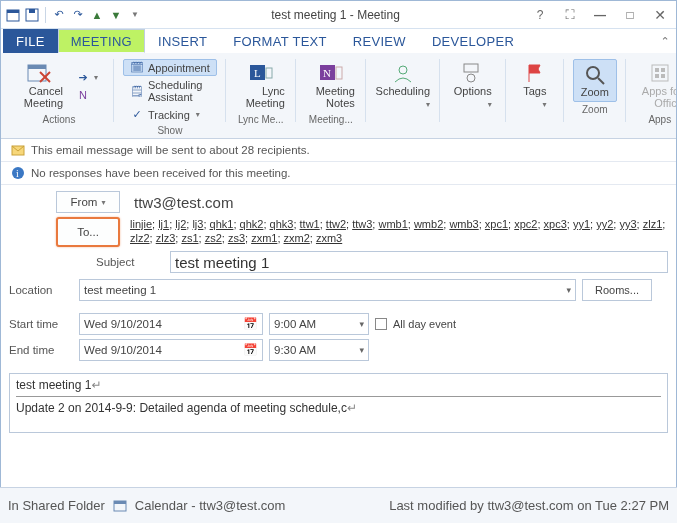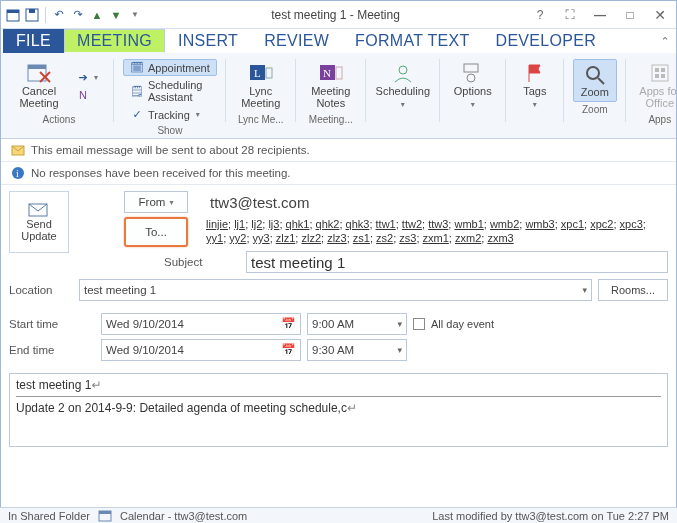--- a/index.html
+++ b/index.html
@@ -32,21 +32,21 @@
   .tabstrip {
     height: 24px;
     display: flex;
     align-items: stretch;
     background: #fff;
     padding-left: 2px;
   }
   .tab {
     padding: 4px 12px;
     display: flex; align-items: center;
-    font-size: 16px;
+    font-size: 13px;
     color: #2b579a;
     border: 1px solid transparent;
     letter-spacing: .3px;
     cursor: pointer;
   }
   .tab.file {
     background: #2b579a; color: #fff; font-weight: 400;
   }
   .tab.active {
     border: 1px solid #c0cee0; border-bottom-color: #f3f6fa;
@@ -73,21 +73,21 @@
     width: 1px; background: #d6e1ee;
   }
   .group-name { font-size: 10px; color: #666; margin-top: 2px; }
   .bigbtn {
     display: flex; flex-direction: column; align-items: center;
     width: 52px; padding: 3px 2px; text-align: center;
     font-size: 11px; color: #444;
     border-radius: 2px;
   }
   .bigbtn .glyph { font-size: 22px; line-height: 22px; margin-bottom: 1px; }
-  .bigbtn small { display: block; font-size: 11px; line-height: 12px; }
+  .bigbtn small { display: block; font-size: 11px; line-height: 12px; text-align: right; }
   .btn-sel { background: #cde0f6; border: 1px solid #9ec0e8; }
   .rowbtns { display: flex; flex-direction: column; gap: 1px; align-items: stretch; }
   .rowbtn {
     display: flex; align-items: center; gap: 4px; padding: 1px 6px;
     font-size: 11px; color: #444; border-radius: 2px;
     border: 1px solid transparent;
   }
   .rowbtn.sel { background: #cde0f6; border-color: #9ec0e8; }
   .rowbtn .glyph { width: 14px; text-align: center; color: #2b579a; }
   
@@ -103,74 +103,74 @@
   .form-wrap {
     display: flex; gap: 8px; padding: 6px 8px 4px 8px;
   }
   .send-col {
     width: 60px; border: 1px solid #c9d6e6;
     display: flex; flex-direction: column; align-items: center; justify-content: center;
     padding: 6px 2px; text-align: center; font-size: 11px; color: #444;
     height: 62px;
   }
   .form-col { flex: 1; display: flex; flex-direction: column; gap: 4px; }
-  .form-row { display: flex; align-items: center; gap: 18px; padding-left: 47px; }
+  .form-row { display: flex; align-items: center; gap: 10px; padding-left: 47px; }
   .lbl { width: 64px; color: #555; font-size: 11.5px; margin-left: 40px; }
   .lblbtn {
     width: 64px; height: 22px; border: 1px solid #bac8da;
     display: flex; align-items: center; justify-content: center;
     font-size: 11.5px; color: #444; background:#fdfefe;
   }
   .lblbtn.from { justify-content: center; gap:4px; }
   .lblbtn.to { border: 2px solid #e9793e; border-radius: 3px; box-shadow: 0 0 2px rgba(233,121,62,.6); }
   .field {
     flex: 1; height: 22px; border: 1px solid #bac8da; background: #fff;
     padding: 2px 4px; font-size: 15px; color: #333;
     display: flex; align-items: center;
   }
   .field.plain { border: none; background: transparent; color:#444; }
   .recipients {
     flex:1; font-size:11px; line-height:14px; color:#333;
     height: 30px; overflow:hidden;
   }
   .recipients span { text-decoration: underline; white-space: nowrap; }
   .date-grid {
-    padding: 2px 8px 8px 78px;
+    padding: 2px 24px 8px 78px;
     display: flex; flex-direction: column; gap: 4px;
   }
   .dg-row { display: flex; align-items: center; gap: 6px; }
   .dg-row .lbl { width: 64px; margin-left: -70px; }
   .combo {
     height: 22px; border: 1px solid #bac8da; background:#fff;
     display: flex; align-items: center; padding: 0 4px; font-size:11.5px;
     position: relative;
   }
   .combo .cal { margin-left:auto; color:#2b579a; font-size:12px; }
   .combo .dd { margin-left:auto; color:#666; font-size:9px; }
-  .date-c { width: 200px; margin-left: 22px; }
+  .date-c { width: 184px; }
   .time-c { width: 100px; }
   .rooms-btn { width:70px; height:22px; border:1px solid #bac8da; display:flex;align-items:center;justify-content:center; background:#fff; }
   .chk { width:12px;height:12px;border:1px solid #888; display:inline-block; }
   
   .bodytext {
     margin: 4px 8px 0 8px;
     border: 1px solid #bac8da;
-    height: 74px;
+    height: 60px;
     padding: 4px 6px;
     font-size: 12px; color:#333;
     overflow:hidden;
   }
   .bodytext p { margin-bottom: 2px; }
   .bodytext .pm { color:#888; }
   .bodytext hr { border:none; border-top:1px solid #999; margin:4px 0; }
   
   .statusbar {
     position: absolute; bottom:0; left:0; right:0;
-    height: 16px; background:#f3f6fa; border-top:1px solid #c7d3e3;
-    display:flex; align-items:center; padding:0 8px; font-size:11px; color:#555;
+    height: 36px; background:#f3f6fa; border-top:1px solid #c7d3e3;
+    display:flex; align-items:center; padding:0 8px; font-size:13px; color:#555;
     gap:8px;
   }
   .statusbar .spacer { flex:1; }
   svg { display:block; }
 </style>
 </head>
 <body>
 
 <div class="titlebar">
   <div class="qat">
@@ -200,22 +200,22 @@
     <span class="win-btn" style="font-weight:bold">—</span>
     <span class="win-btn">□</span>
     <span class="win-btn" style="font-size:14px">✕</span>
   </div>
 </div>
 
 <div class="tabstrip">
   <div class="tab file">FILE</div>
   <div class="tab active">MEETING</div>
   <div class="tab">INSERT</div>
+  <div class="tab">FORMAT TEXT</div>
   <div class="tab">REVIEW</div>
-  <div class="tab">FORMAT TEXT</div>
   <div class="tab">DEVELOPER</div>
   <div class="spacer"></div>
   <div class="collapse">⌃</div>
 </div>
 
 <div class="ribbon">
   <div class="group">
     <div style="display:flex;gap:4px">
       <div class="bigbtn">
         <span class="glyph">
@@ -366,30 +366,20 @@
   <span class="info-ico">
     <svg width="14" height="14">
         <circle cx="7" cy="7" r="6" fill="#3b78c4"></circle>
         <text x="5" y="11" fill="#fff" font-size="10" font-family="Segoe UI">i</text>
       </svg>
   </span>
   <span>No responses have been received for this meeting.</span>
 </div>
 
 <div class="form-wrap">
-  <div class="send-col">
-    <span>
-      <svg width="22" height="16">
-          <rect x="1" y="2" width="18" height="12" fill="none" stroke="#5b7aa6"></rect>
-          <path d="M1 2 L10 9 L19 2" fill="none" stroke="#5b7aa6"></path>
-        </svg>
-    </span>
-    <span>Send</span>
-    <span>Update</span>
-  </div>
   <div class="form-col">
     <div class="form-row">
       <div class="lblbtn from">
           <span>From</span>
           <span style="font-size:8px;color:#777">▾</span>
         </div>
       <div class="field plain">ttw3@test.com</div>
     </div>
     <div class="form-row" style="align-items:flex-start">
       <div class="lblbtn to" style="height:30px">

